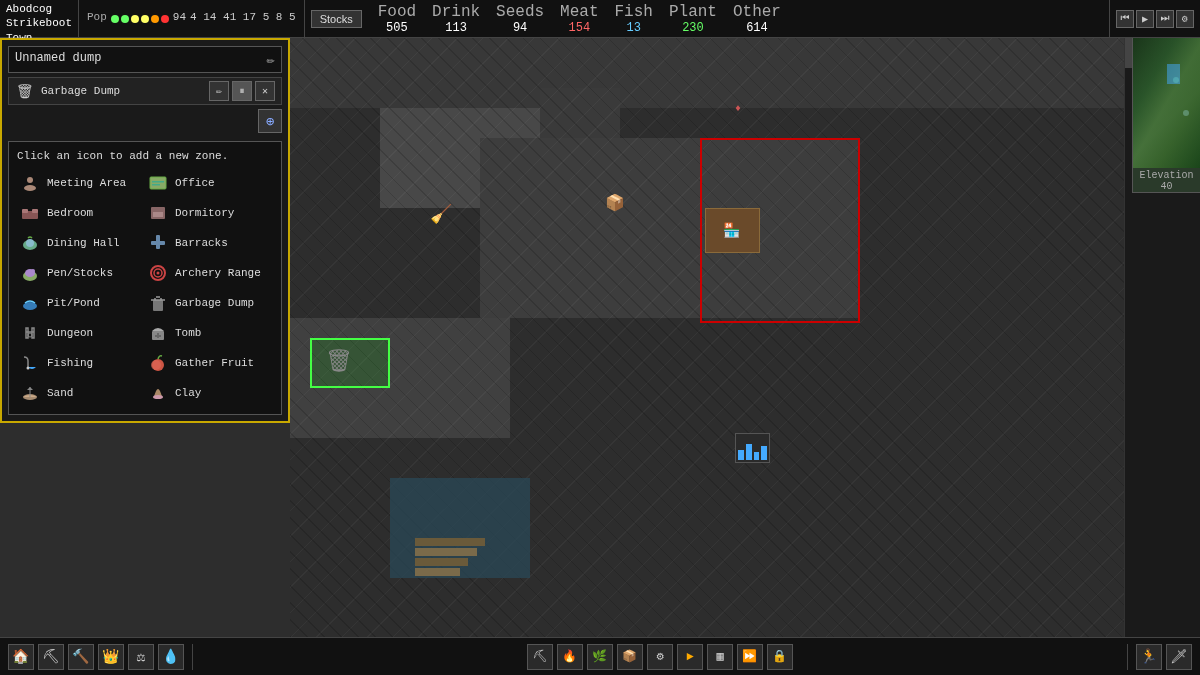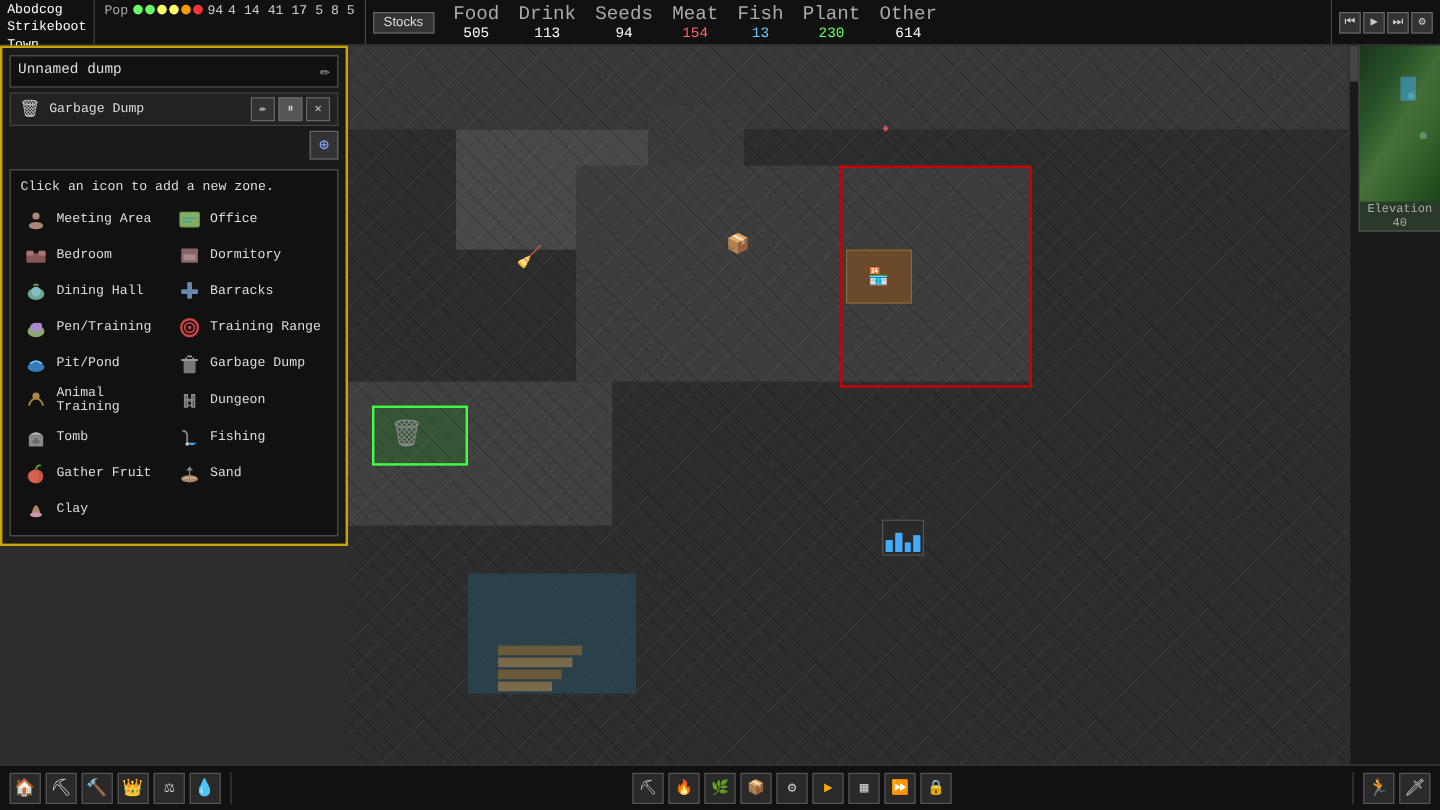--- a/index.html
+++ b/index.html
@@ -29,23 +29,23 @@
       padding: 2px 6px;
       border-right: 1px solid #444;
     }
     .fort-name {
       color: #fff;
       font-size: 11px;
       line-height: 1.3;
     }
     .pop-section {
       display: flex;
-      align-items: flex-start;
+      align-items: flex-end;
       gap: 4px;
-      padding: 4px 8px;
+      padding: 14px 8px;
       border-right: 1px solid #444;
     }
     .pop-label { color: #aaa; font-size: 11px; }
     .pop-icons { display: flex; gap: 2px; align-items: center; }
     .pop-dot { width: 8px; height: 8px; border-radius: 50%; }
     .pop-num { color: #ccc; font-size: 11px; }
     .stocks-btn {
       background: #333;
       border: 1px solid #666;
       color: #ddd;
@@ -546,32 +546,32 @@
       </div>
 
       <div class="zone-type-item">
         <div class="zone-type-icon">
           <svg width="20" height="20" viewBox="0 0 20 20">
               <ellipse cx="10" cy="13" rx="7" ry="5" fill="#8a6"></ellipse>
               <ellipse cx="10" cy="10" rx="5" ry="4" fill="#a8c"></ellipse>
               <circle cx="13" cy="8" r="2" fill="#a8c"></circle>
             </svg>
         </div>
-        <span class="zone-type-label">Pen/Training</span>
+        <span class="zone-type-label">Pen/Stocks</span>
       </div>
 
       <div class="zone-type-item">
         <div class="zone-type-icon">
           <svg width="20" height="20" viewBox="0 0 20 20">
               <circle cx="10" cy="10" r="7" fill="none" stroke="#c44" stroke-width="2"></circle>
               <circle cx="10" cy="10" r="4" fill="none" stroke="#c44" stroke-width="1.5"></circle>
               <circle cx="10" cy="10" r="1.5" fill="#c44"></circle>
             </svg>
         </div>
-        <span class="zone-type-label">Training Range</span>
+        <span class="zone-type-label">Archery Range</span>
       </div>
 
       <div class="zone-type-item">
         <div class="zone-type-icon">
           <svg width="20" height="20" viewBox="0 0 20 20">
               <ellipse cx="10" cy="13" rx="7" ry="4" fill="#4af" opacity="0.7"></ellipse>
               <path d="M5 10 Q10 6 15 10" stroke="#6cf" stroke-width="1.5" fill="none"></path>
             </svg>
         </div>
         <span class="zone-type-label">Pit/Pond</span>
@@ -581,29 +581,20 @@
         <div class="zone-type-icon">
           <svg width="20" height="20" viewBox="0 0 20 20">
               <rect x="5" y="7" width="10" height="11" rx="1" fill="#777"></rect>
               <path d="M3 7h14M8 4h4M7 7V5M13 7V5" stroke="#999" stroke-width="1.5" fill="none"></path>
             </svg>
         </div>
         <span class="zone-type-label">Garbage Dump</span>
       </div>
 
 
-      <div class="zone-type-item">
-        <div class="zone-type-icon">
-          <svg width="20" height="20" viewBox="0 0 20 20">
-              <path d="M4 14 Q6 8 10 8 Q14 8 16 14" stroke="#a84" stroke-width="1.5" fill="none"></path>
-              <circle cx="10" cy="6" r="3" fill="#a84"></circle>
-            </svg>
-        </div>
-        <span class="zone-type-label">Animal Training</span>
-      </div>
 
       <div class="zone-type-item">
         <div class="zone-type-icon">
           <svg width="20" height="20" viewBox="0 0 20 20">
               <path d="M6 5h2v10H6zM12 5h2v10h-2zM6 9h8" stroke="#888" stroke-width="1.5" fill="none"></path>
               <circle cx="10" cy="12" r="2" fill="none" stroke="#888" stroke-width="1"></circle>
             </svg>
         </div>
         <span class="zone-type-label">Dungeon</span>
       </div>

